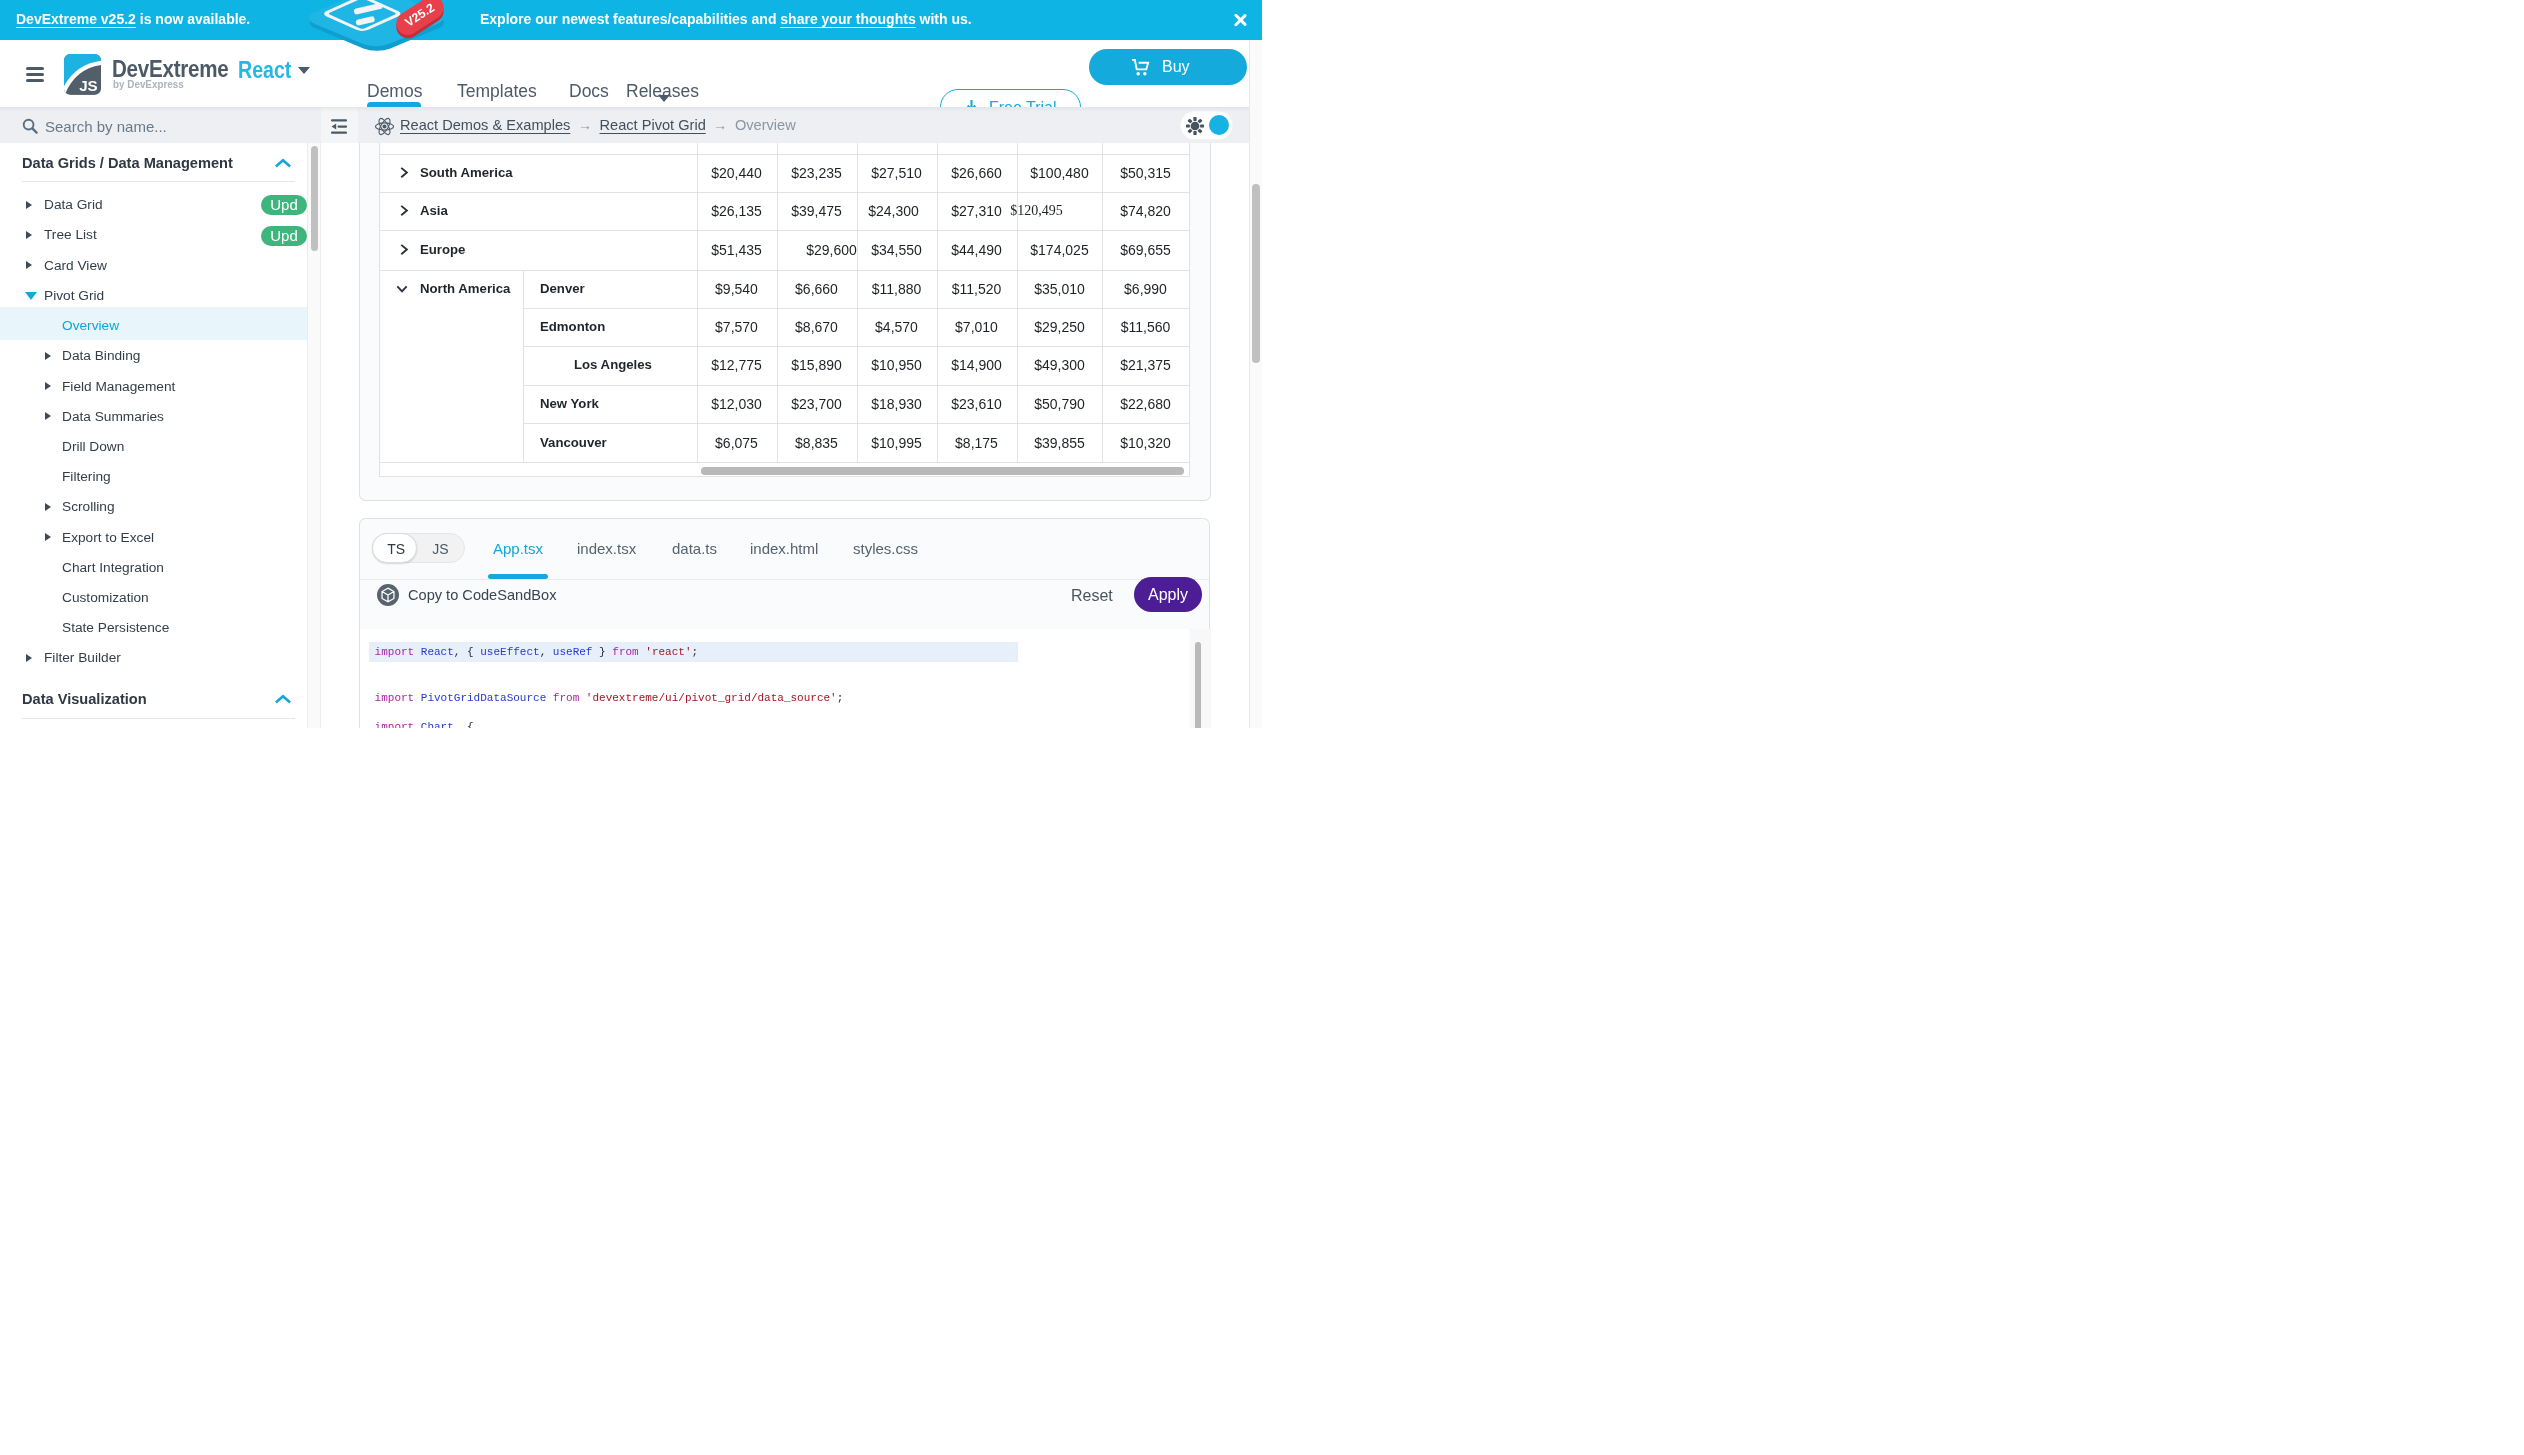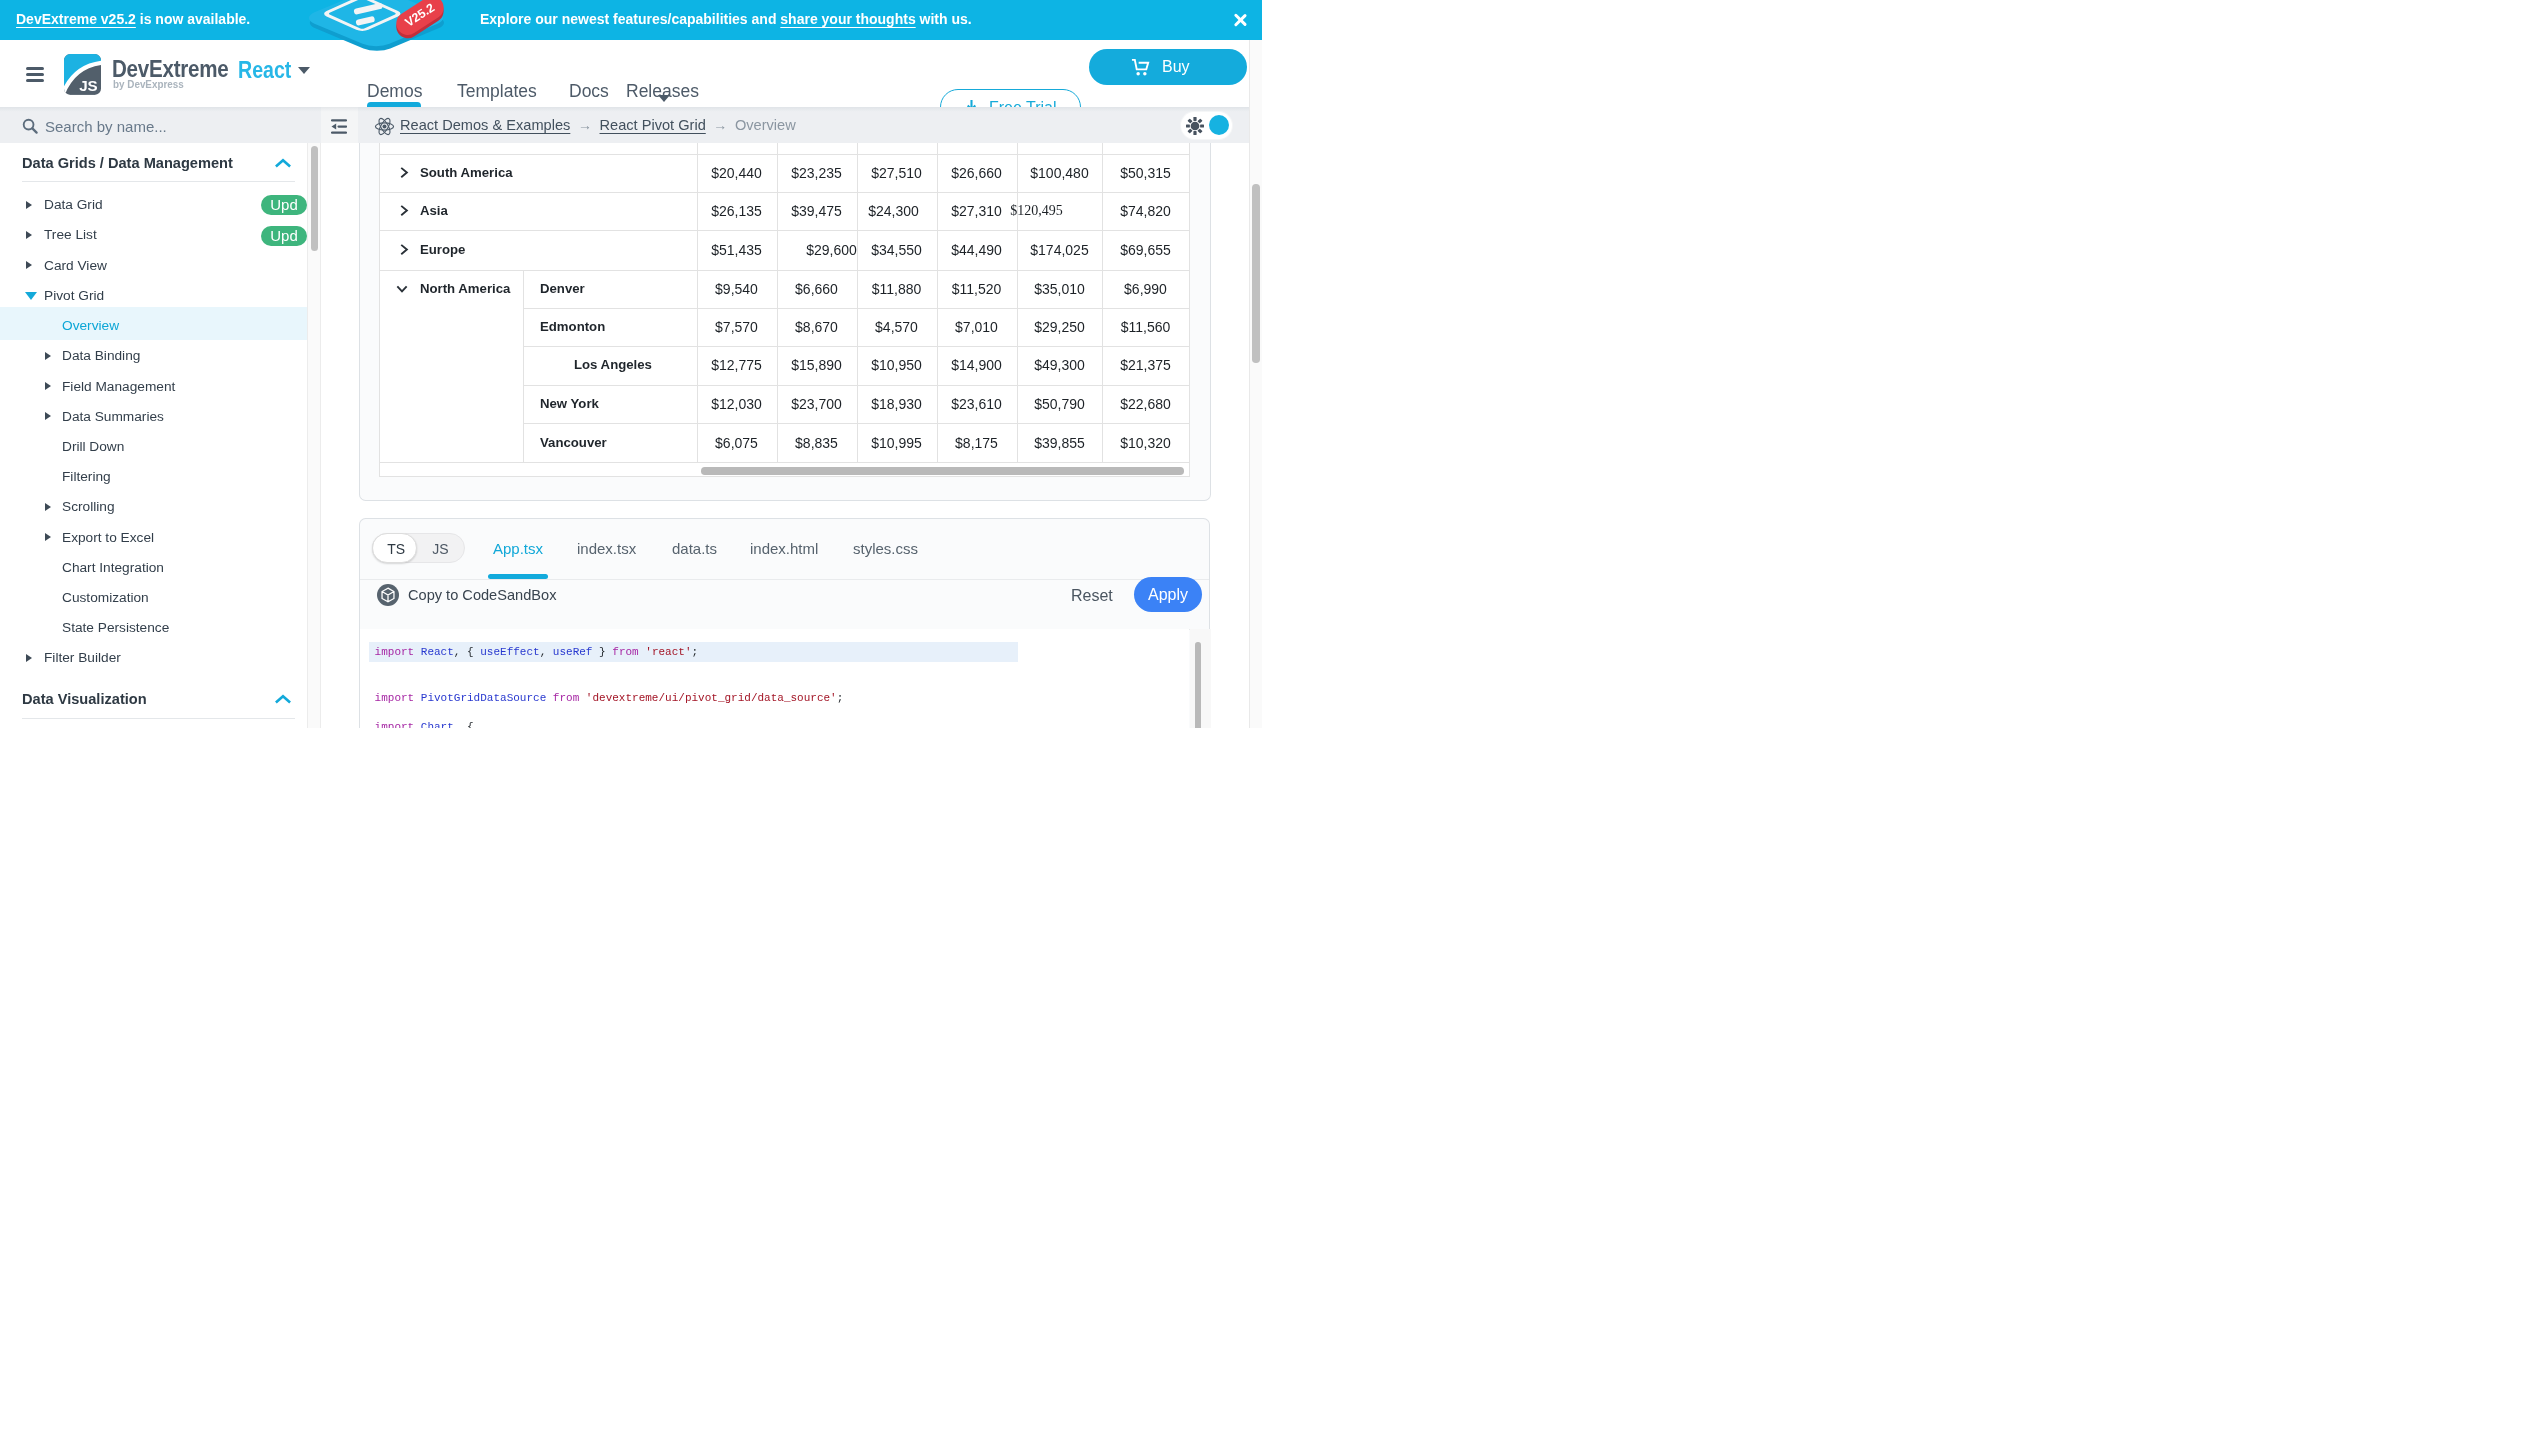--- a/index.html
+++ b/index.html
@@ -80,21 +80,21 @@
   #tog { position:absolute; left:12.3px; top:14px; width:93px; height:30px; background:#f2f2f3; border:0.9px solid #e6e6e8; border-radius:15px; }
   #tog .knob { position:absolute; left:-0.9px; top:-0.9px; width:45px; height:30px; background:#fff; border:0.9px solid #ddd; border-radius:15px; box-shadow:0 0.9px 1.9px rgba(0,0,0,0.15); }
   #tog .ts { position:absolute; left:14px; top:6.6px; font-size:14px; color:#2e3943; }
   #tog .js { position:absolute; left:59px; top:6.6px; font-size:14px; color:#4c5763; }
   .ftab { position:absolute; top:21px; font-size:15px; color:#57636e; }
   #ctabunder { position:absolute; left:128px; top:55px; width:60px; height:4.7px; background:#12aadc; border-radius:2.8px; }
   .cdiv { position:absolute; left:0; width:100%; height:0.9px; background:#e9ebed; }
   #csico { position:absolute; left:17px; top:65px; width:22px; height:22px; }
   #copytxt { position:absolute; left:48px; top:68px; font-size:14.6px; color:#39444f; }
   #resettxt { position:absolute; left:711px; top:68px; font-size:16px; color:#4a5560; }
-  #applybtn { position:absolute; left:774px; top:58px; width:68px; height:35px; background:#3b82f6; border-radius:18px; color:#fff; font-size:16px; text-align:center; line-height:35px; }
+  #applybtn { position:absolute; left:774px; top:58px; width:68px; height:35px; background:#4c1d95; border-radius:18px; color:#fff; font-size:16px; text-align:center; line-height:35px; }
   #codearea { position:absolute; left:0px; top:110px; width:829px; height:100px; background:#fff; font-family:"Liberation Mono", monospace; font-size:11px; white-space:pre; }
   #hlband { position:absolute; left:9.4px; top:13.2px; width:649px; height:19.4px; background:#e7f0fa; }
   .cl { position:absolute; left:14.6px; }
   .kw { color:#a626a4; } .id { color:#2838cf; } .str { color:#a31526; } .pn { color:#24292e; }
   #ctrack { position:absolute; left:830px; top:110px; width:21px; height:100px; background:#f8f8f8; }
   #cthumb { position:absolute; left:835px; top:123px; width:5.7px; height:88px; background:#b9b9b9; border-radius:2.8px; }
 </style>
 </head>
 <body>
 

